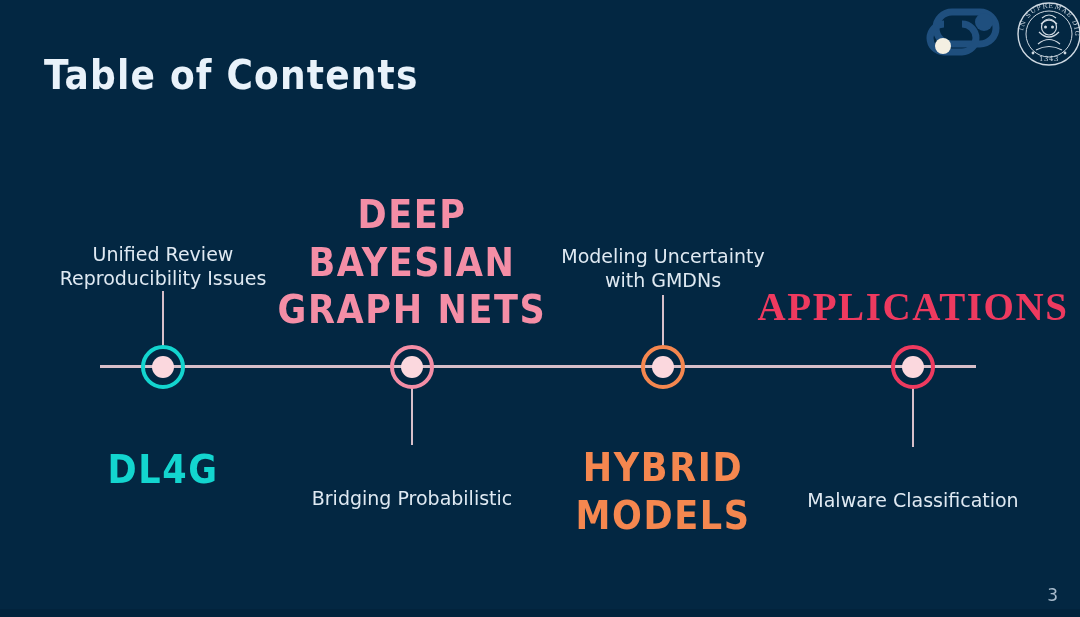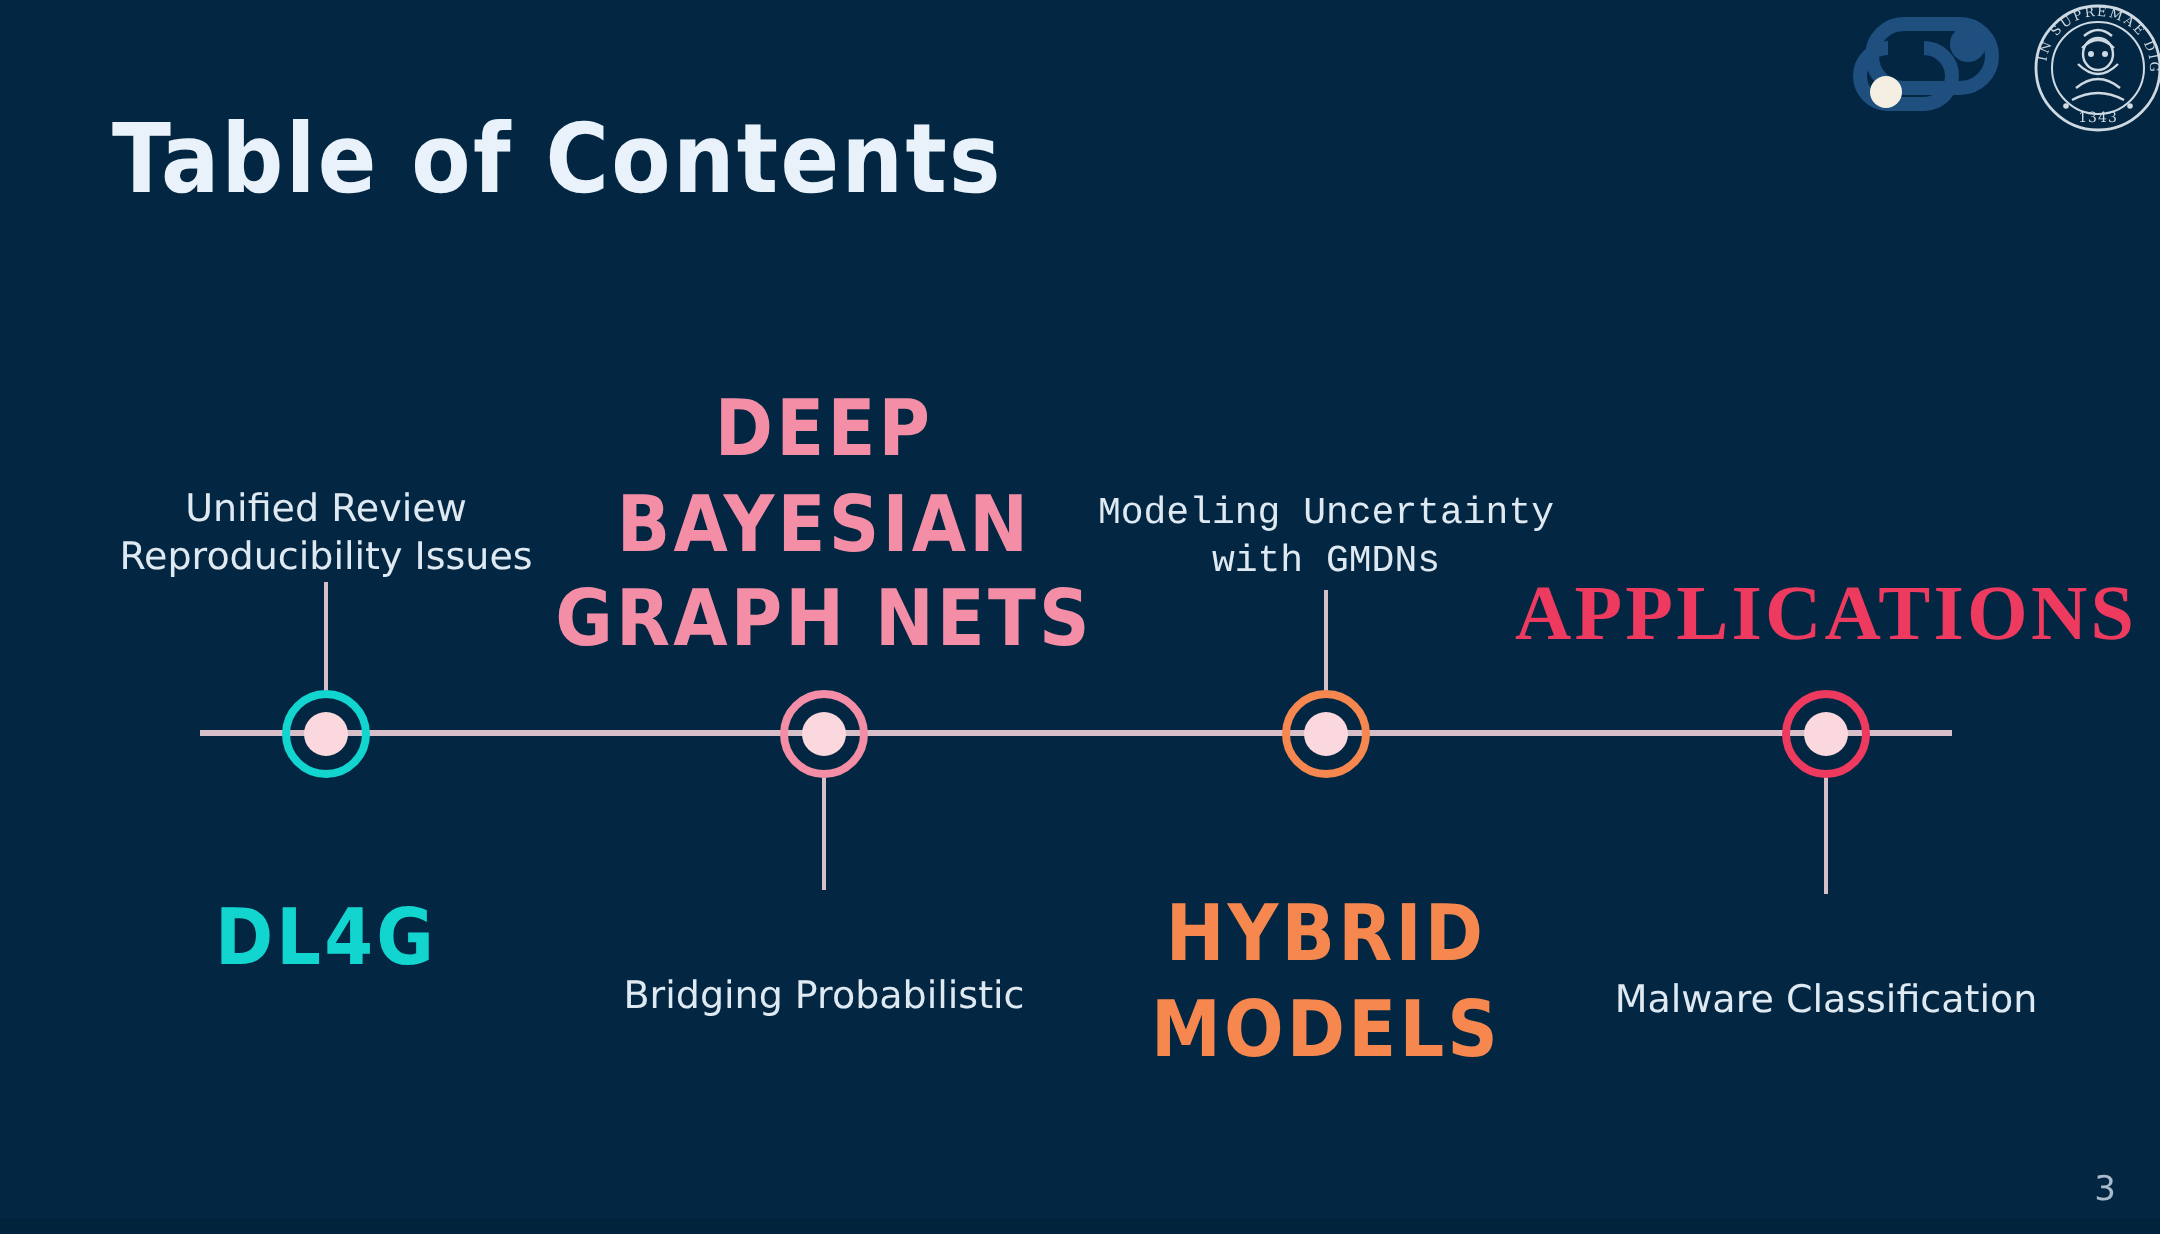--- a/index.html
+++ b/index.html
@@ -53,24 +53,24 @@
     position: absolute;
     left: 104px;
     top: 0px;
     width: 70px;
     height: 68px;
   }
 
   
   .page-title {
     position: absolute;
-    left: 56px;
+    left: 44px;
     top: 52px;
     font-family: "DejaVu Sans Condensed", "Liberation Sans Narrow", "Liberation Sans", sans-serif;
-    font-size: 48px;
+    font-size: 40px;
     font-weight: 700;
     letter-spacing: 1.2px;
     color: #e9f2fa;
     white-space: nowrap;
   }
 
   
   .timeline {
     position: absolute;
     left: 0;
@@ -228,21 +228,21 @@
     </div>
     <div class="label below lbl-small" style="left:412px; top:426px;">
       <div>Bridging Probabilistic</div>
     </div>
 
     <div class="node" style="left:663px">
       <div class="stem up" style="height:54px"></div>
       <div class="ring" style="border-color:#f5874f"></div>
       <div class="dot"></div>
     </div>
-    <div class="label above lbl-small" style="left:663px; top:277px;font-family:Liberation Mono, monospace;">
+    <div class="label above lbl-small" style="left:663px; top:277px;">
       <div>Modeling Uncertainty</div>
       <div>with GMDNs</div>
     </div>
     <div class="label below lbl-big" style="left:663px; top:384px; color:#f5874f;">
       <div>HYBRID</div>
       <div>MODELS</div>
     </div>
 
     <div class="node" style="left:913px">
       <div class="stem down" style="height:62px"></div>

